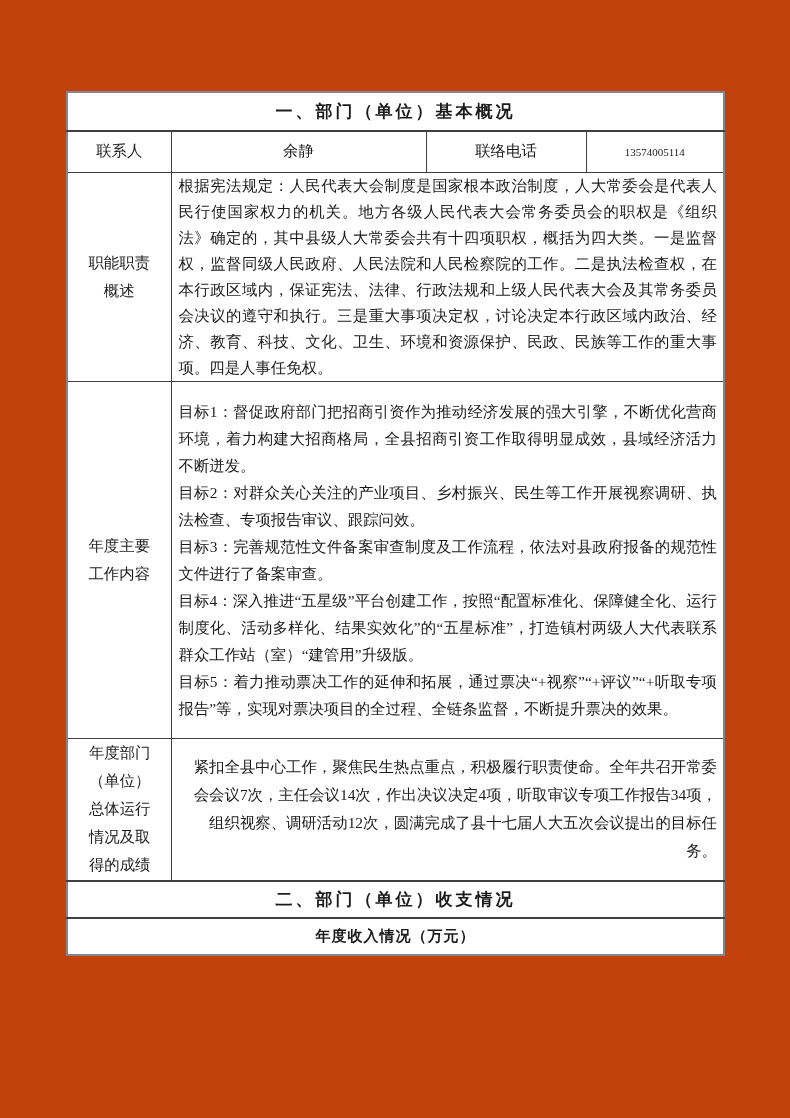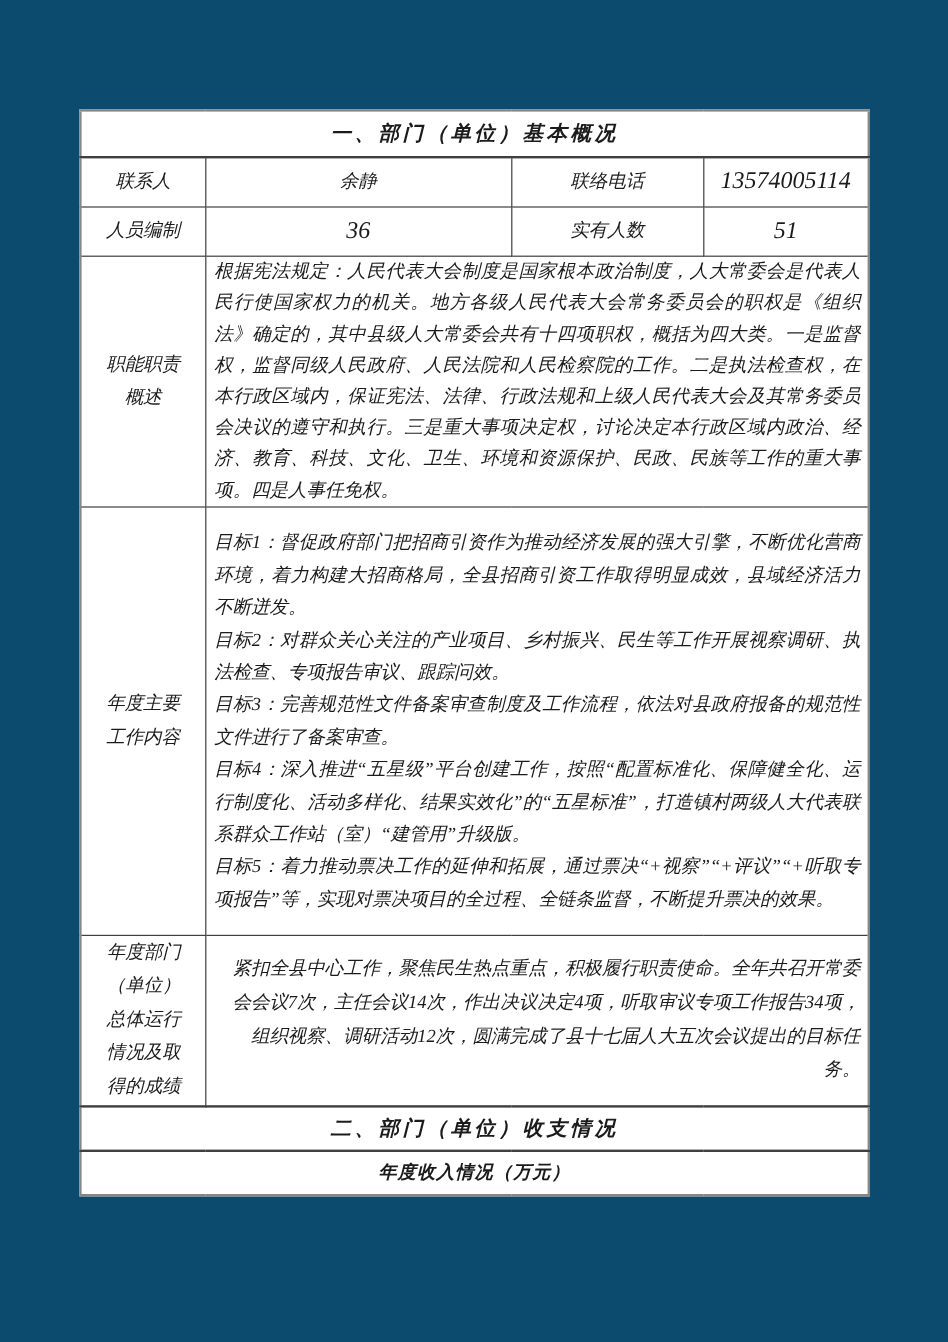--- a/index.html
+++ b/index.html
@@ -4,25 +4,24 @@
 <style>
   html, body {
     margin: 0;
     padding: 0;
     background: #ffffff;
   }
   .page {
     position: relative;
     width: 790px;
     height: 1118px;
-    background: #0c4a6e;
+    background: #c2410c;
     overflow: hidden;
     font-family: "Liberation Serif", "DejaVu Serif", serif;
     color: #1b1b1b;
-    font-style: italic;
   }
   table.doc-table {
     position: absolute;
     left: 66px;
     top: 91px;
     width: 657px;
     border-collapse: collapse;
     table-layout: fixed;
     background: #ffffff;
     border: 2px solid #868686;
@@ -48,21 +47,21 @@
   tr.sub-header-row td {
     height: 37px;
     text-align: center;
     font-weight: bold;
     font-size: 15px;
     letter-spacing: 1px;
     border-bottom: 2px solid #868686;
   }
   
   tr.info-row td { height: 41px; text-align: center; }
-  tr.info-row td.num { font-size: 20px; margin-top: 35px; }
+  tr.info-row td.num { font-size: 11px; margin-top: 35px; }
   
   td.label-cell {
     text-align: center;
     padding: 0 20px;
     line-height: 28px;
   }
   td.content-cell {
     text-align: justify;
     text-justify: inter-ideograph;
     padding: 0 6px 0 7px;
@@ -90,26 +89,20 @@
     <tbody>
       <tr class="section-header-row first">
         <td colspan="4">一、部门（单位）基本概况</td>
       </tr>
       <tr class="info-row">
         <td>联系人</td>
         <td>余静</td>
         <td>联络电话</td>
         <td class="num">13574005114</td>
       </tr>
-      <tr class="info-row">
-        <td>人员编制</td>
-        <td class="num">36</td>
-        <td>实有人数</td>
-        <td class="num">51</td>
-      </tr>
       <tr class="duty-row">
         <td class="label-cell">职能职责概述</td>
         <td class="content-cell" colspan="3">根据宪法规定：人民代表大会制度是国家根本政治制度，人大常委会是代表人民行使国家权力的机关。地方各级人民代表大会常务委员会的职权是《组织法》确定的，其中县级人大常委会共有十四项职权，概括为四大类。一是监督权，监督同级人民政府、人民法院和人民检察院的工作。二是执法检查权，在本行政区域内，保证宪法、法律、行政法规和上级人民代表大会及其常务委员会决议的遵守和执行。三是重大事项决定权，讨论决定本行政区域内政治、经济、教育、科技、文化、卫生、环境和资源保护、民政、民族等工作的重大事项。四是人事任免权。</td>
       </tr>
       <tr class="work-row">
         <td class="label-cell">年度主要工作内容</td>
         <td class="content-cell" colspan="3">
           <p>目标1：督促政府部门把招商引资作为推动经济发展的强大引擎，不断优化营商环境，着力构建大招商格局，全县招商引资工作取得明显成效，县域经济活力不断迸发。</p>
           <p>目标2：对群众关心关注的产业项目、乡村振兴、民生等工作开展视察调研、执法检查、专项报告审议、跟踪问效。</p>
           <p>目标3：完善规范性文件备案审查制度及工作流程，依法对县政府报备的规范性文件进行了备案审查。</p>

